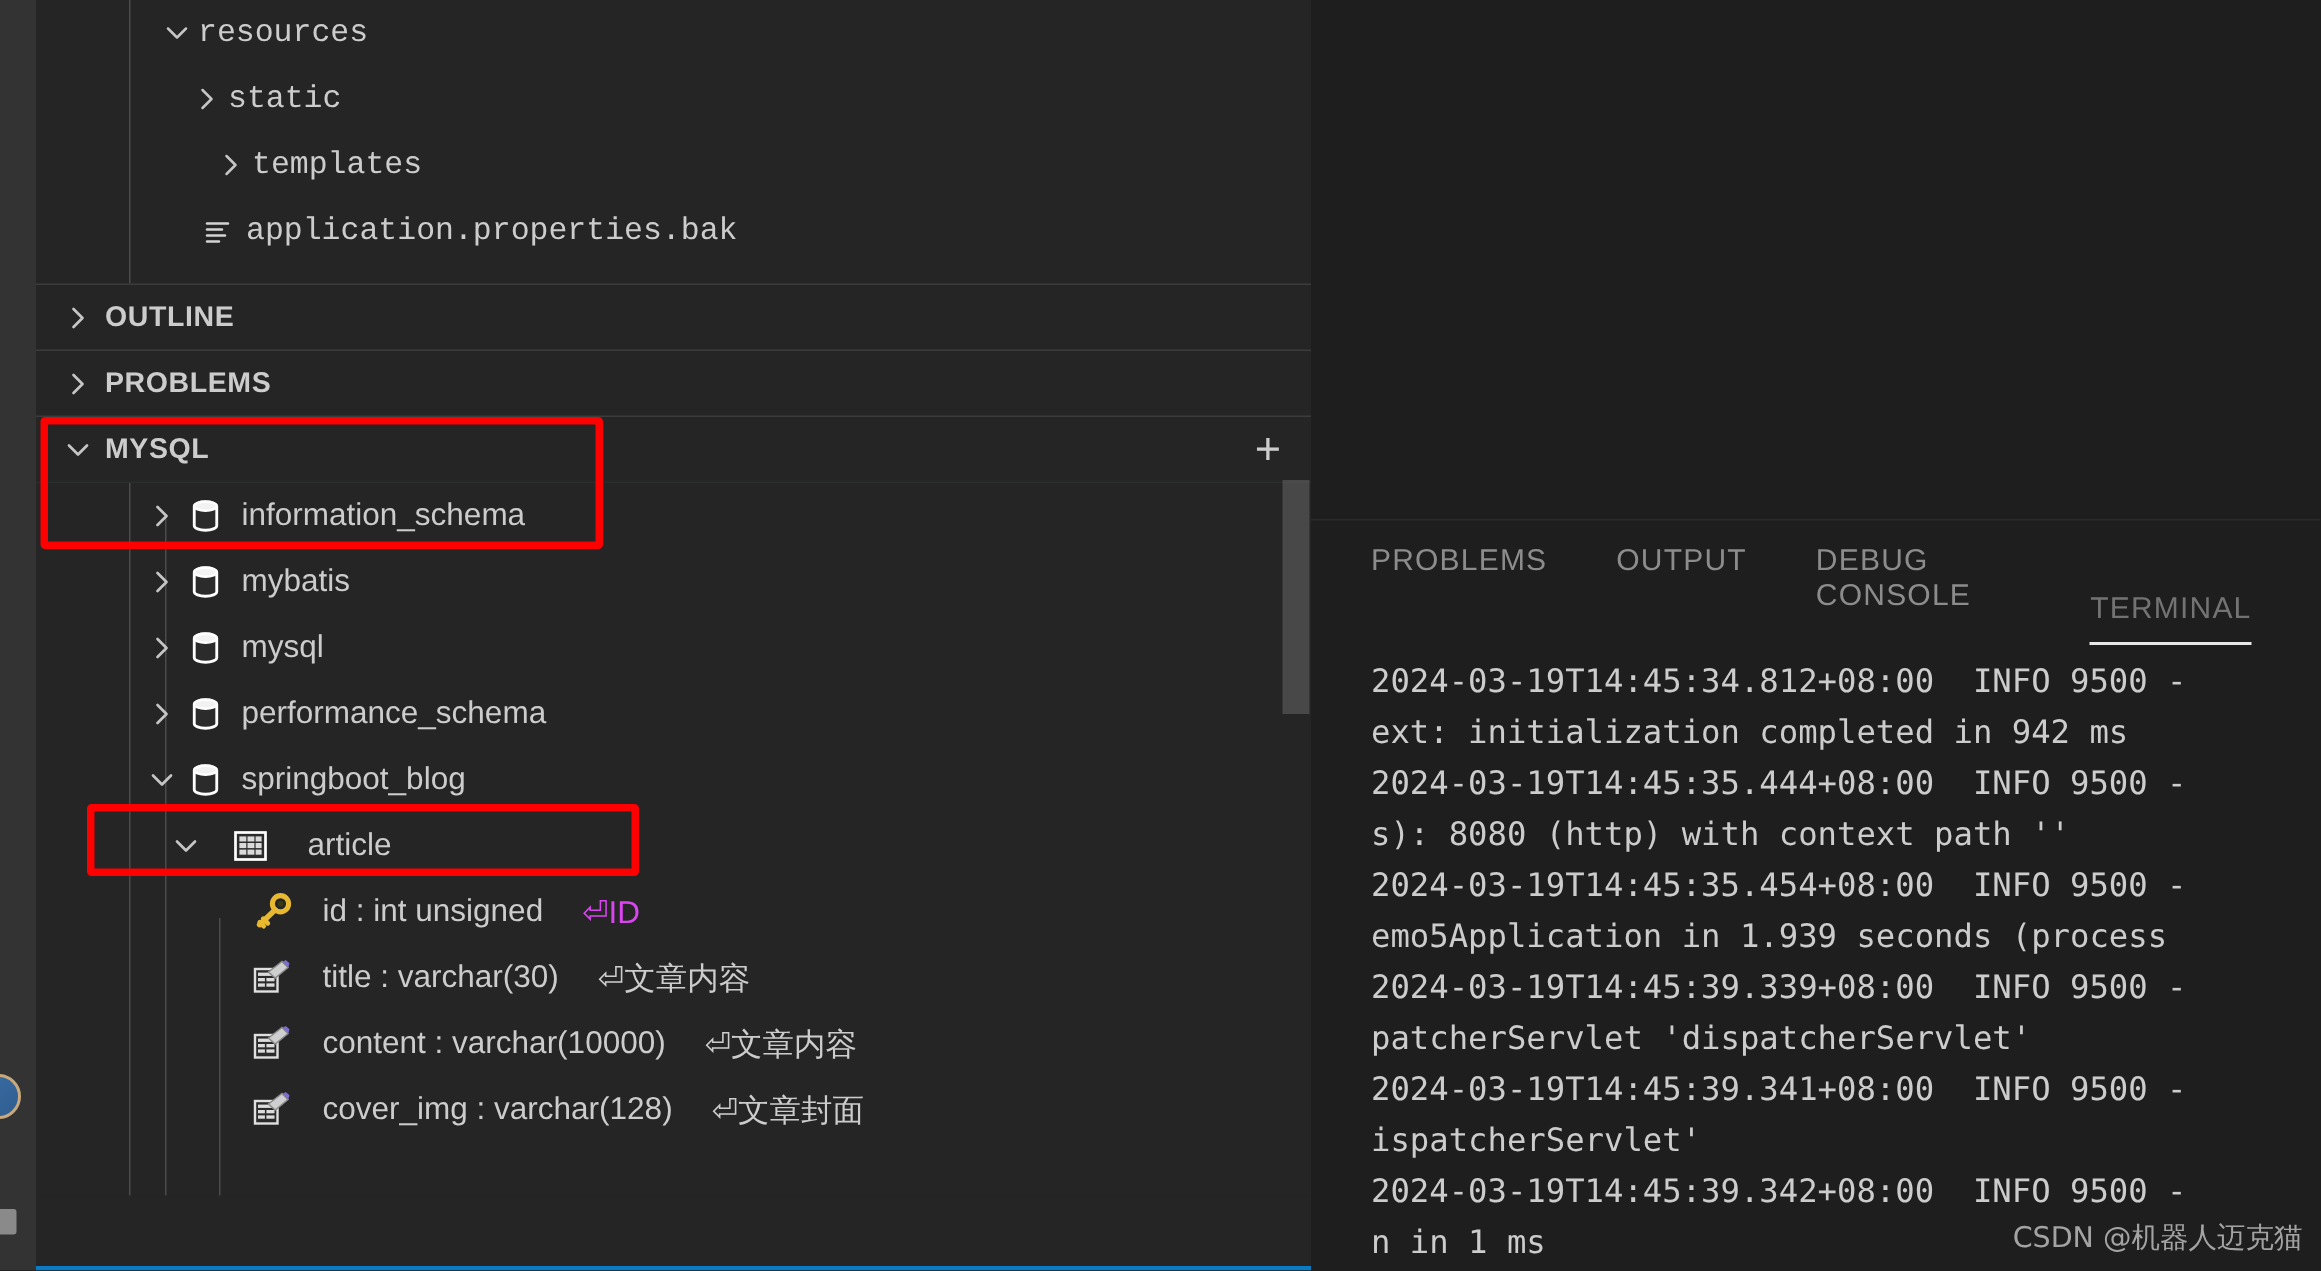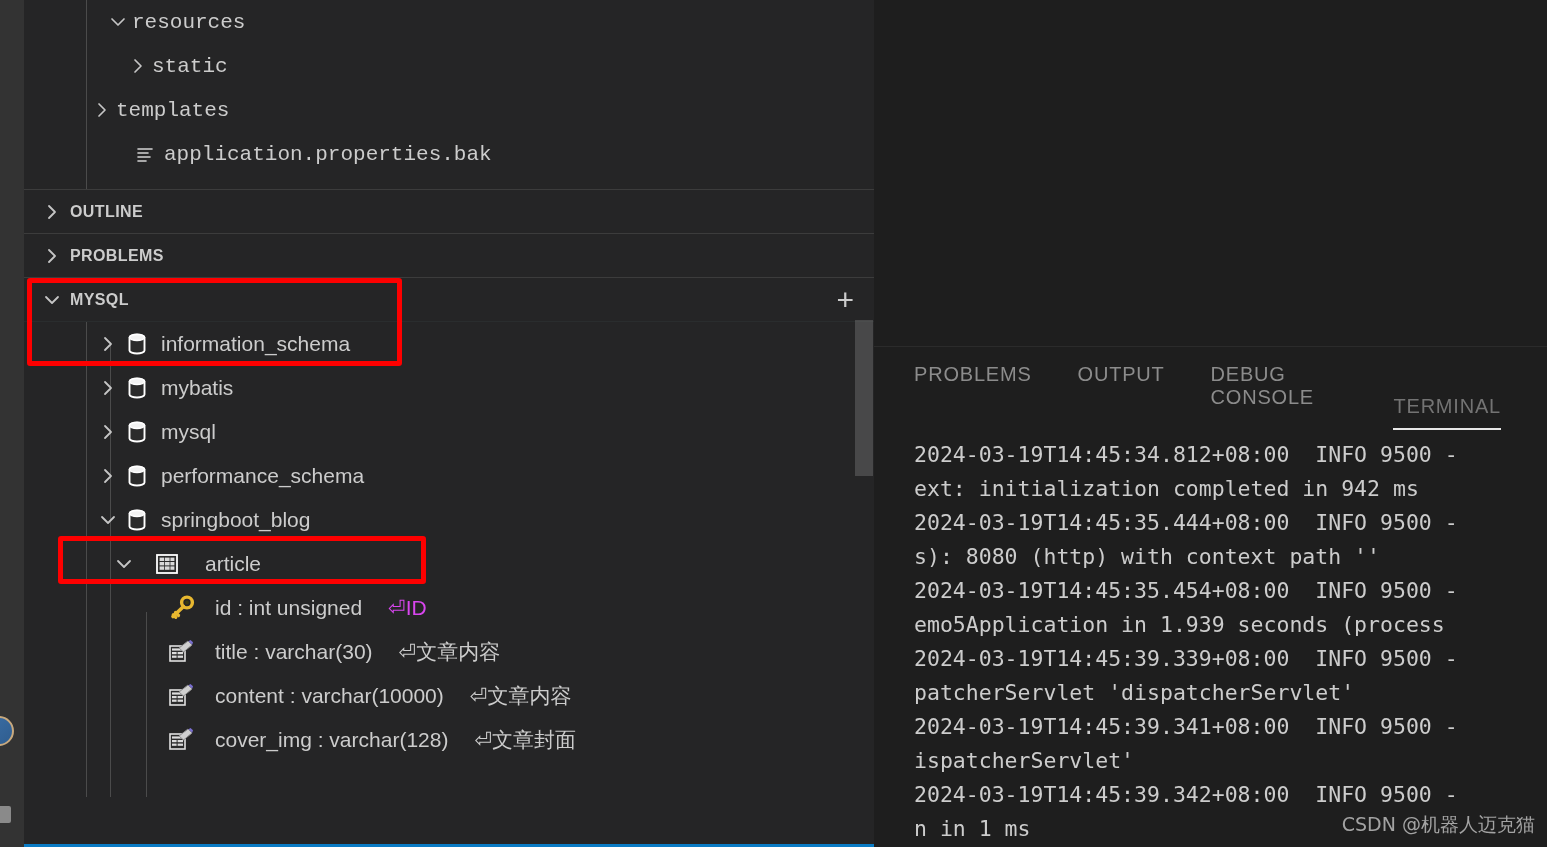--- a/index.html
+++ b/index.html
@@ -55,21 +55,21 @@
 
   
   .section-bar {
     position: absolute; left: 0; width: 850px; height: 44px;
     background: #252526;
     border-top: 1px solid #3c3c3c;
     display: flex; align-items: center;
   }
   .section-bar .twisty { margin-left: 14px; }
   .section-title {
-    font-size: 16px; font-weight: bold; color: #cccccc;
+    font-size: 19px; font-weight: bold; color: #cccccc;
     letter-spacing: 0.4px; margin-left: 4px;
   }
   .section-actions {
     position: absolute; right: 0; top: 0; height: 44px;
     display: flex; align-items: center; padding-right: 20px;
   }
   .plus-icon { color: #cccccc; font-size: 30px; line-height: 1; font-weight: 500; }
 
   
   .mysql-tree {
@@ -178,21 +178,21 @@
 
       <div class="tree-row" style="padding-left:100px;">
         <span class="twisty">
           <svg width="20" height="20" viewBox="0 0 20 20">
               <path d="M7 4l6 6-6 6" stroke="#c5c5c5" stroke-width="1.7" fill="none" stroke-linecap="round" stroke-linejoin="round"></path>
             </svg>
         </span>
         <span class="row-label">static</span>
       </div>
 
-      <div class="tree-row" style="padding-left:64px;">
+      <div class="tree-row" style="padding-left:116px;">
         <span class="twisty">
           <svg width="20" height="20" viewBox="0 0 20 20">
               <path d="M7 4l6 6-6 6" stroke="#c5c5c5" stroke-width="1.7" fill="none" stroke-linecap="round" stroke-linejoin="round"></path>
             </svg>
         </span>
         <span class="row-label">templates</span>
       </div>
 
       <div class="tree-row" style="padding-left:108px;">
         <span class="file-glyph">

